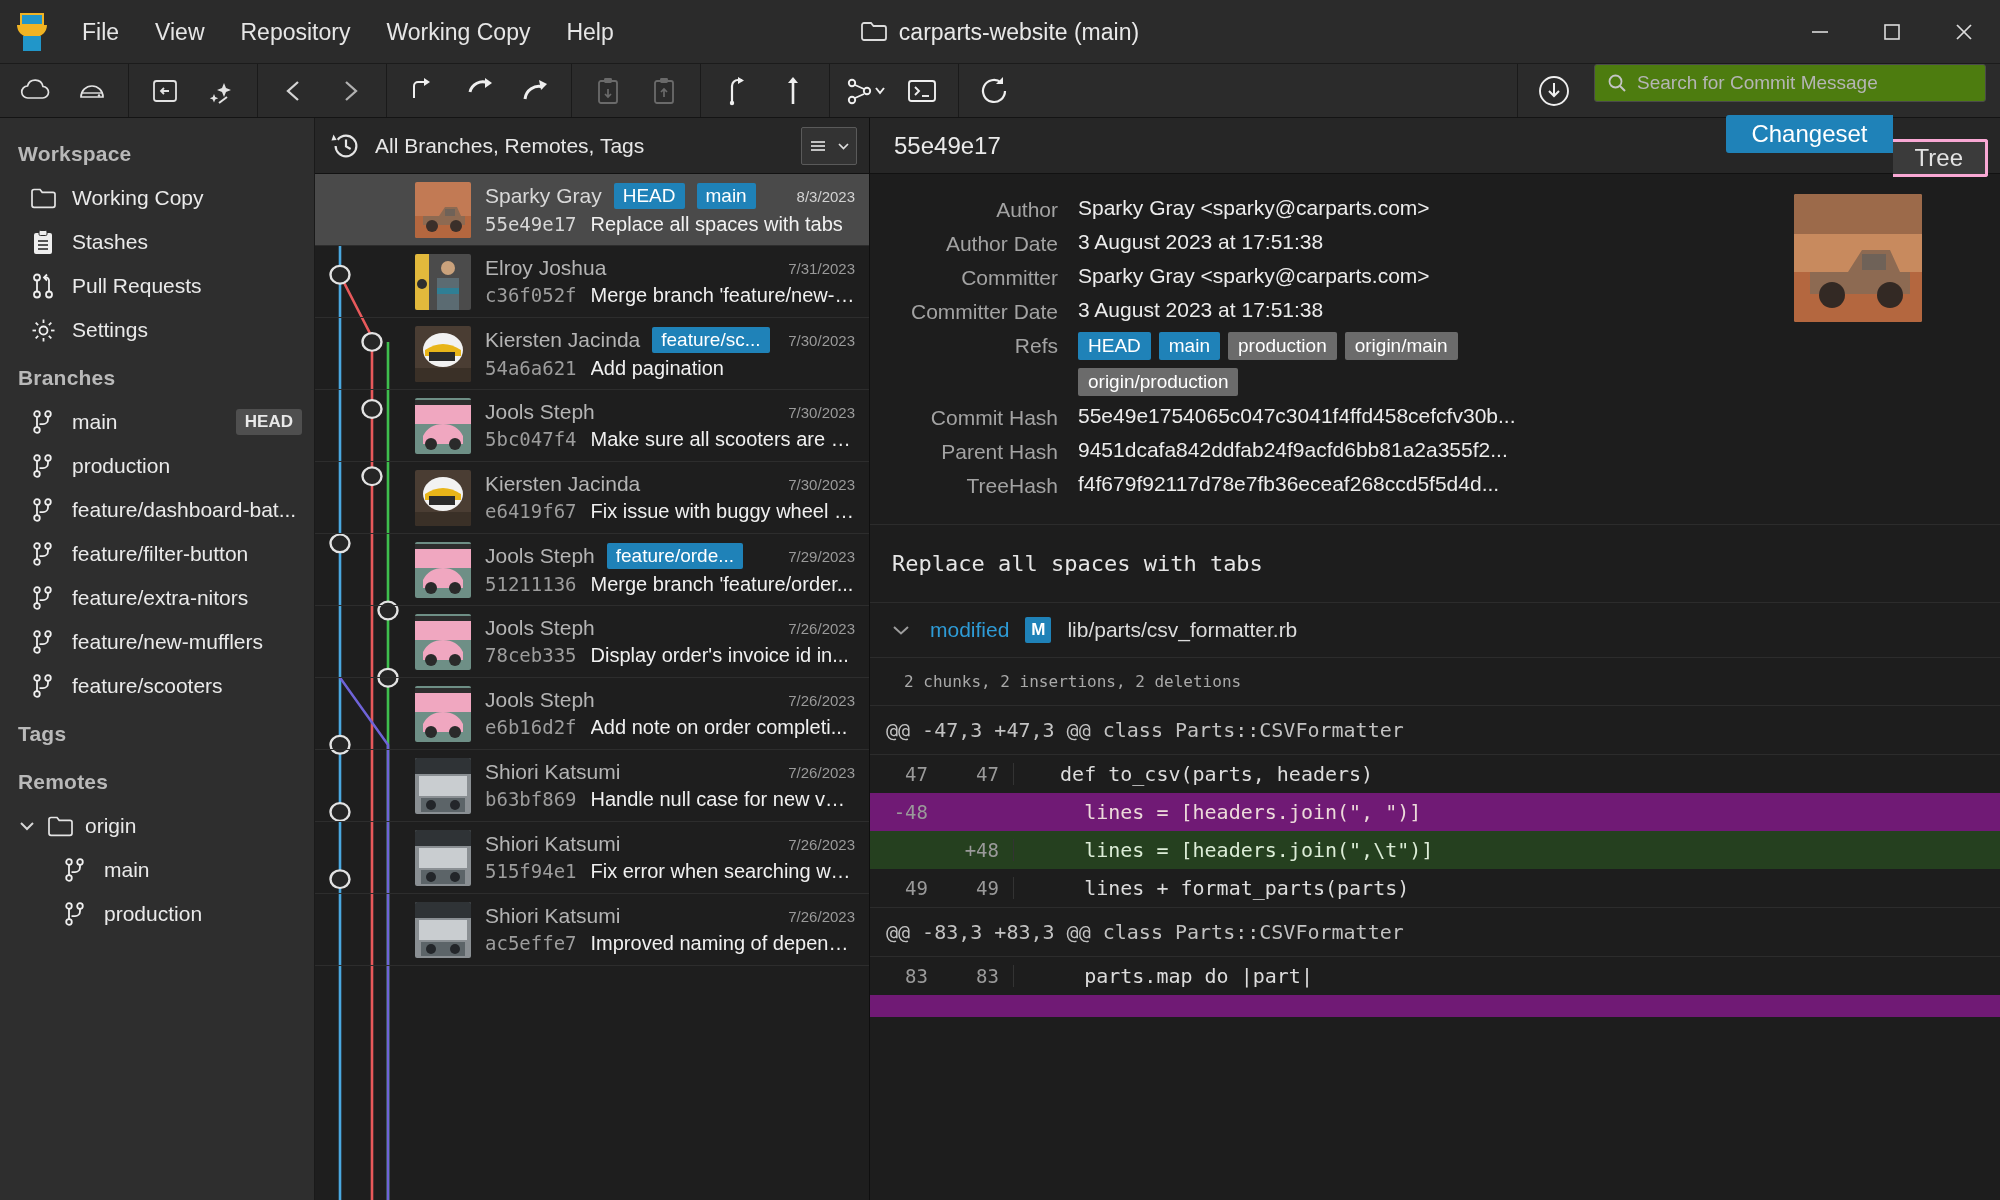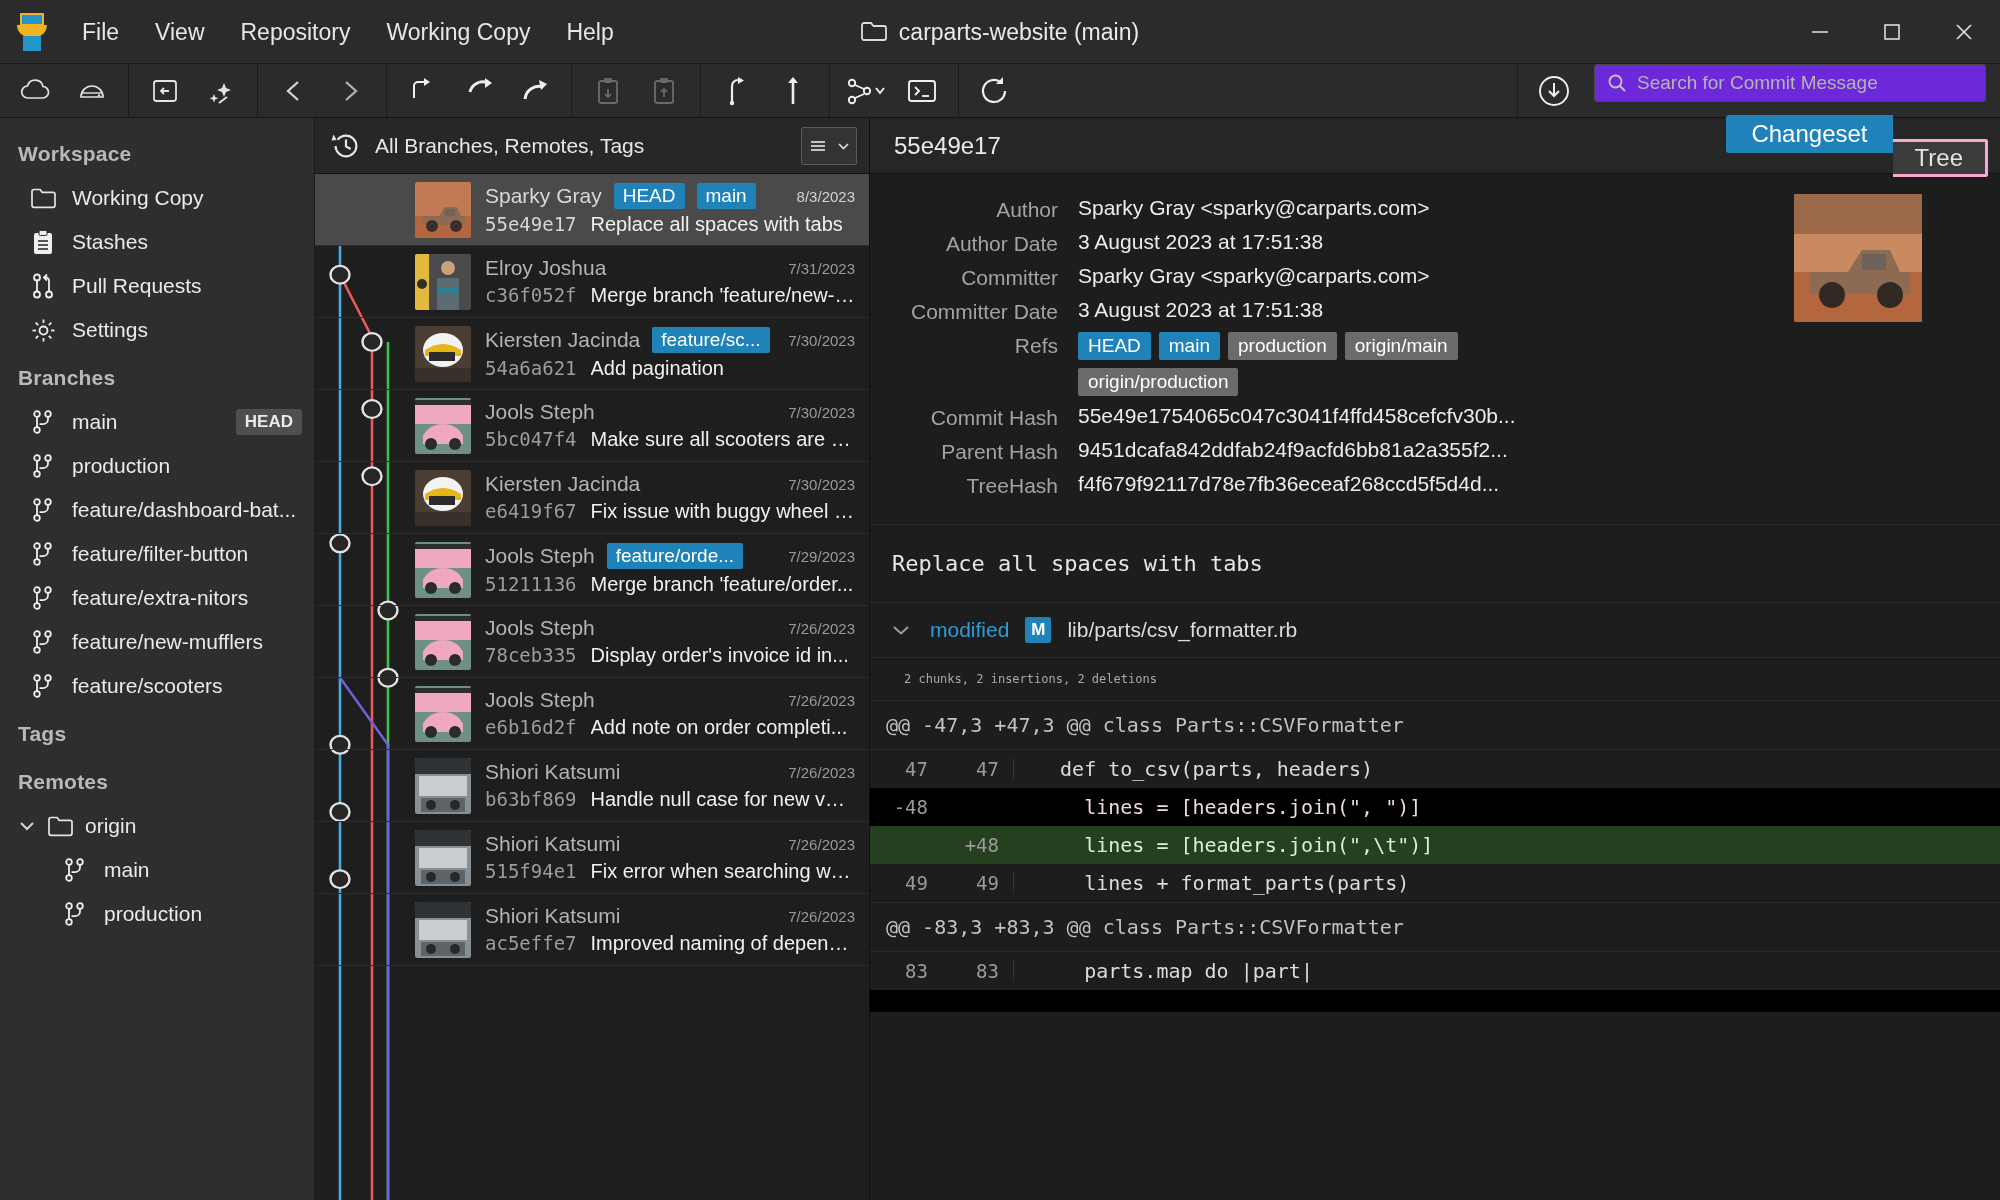--- a/index.html
+++ b/index.html
@@ -48,21 +48,21 @@
   }
   .tb-group { display:flex; align-items:center; border-right:1px solid #1a1a1a; padding: 0 8px; }
   .tb-btn {
     width: 56px; height:54px; display:flex; align-items:center; justify-content:center;
     cursor:default;
   }
   .tb-btn.disabled { opacity: .45; }
   .tb-spacer { flex:1; }
   .search-box {
     display:flex; align-items:center; gap:10px;
-    background:#6d28d9; border:1px solid #4a4a4a; border-radius:3px;
+    background:#4d7c0f; border:1px solid #4a4a4a; border-radius:3px;
     height:38px; width: 392px; margin: 0 14px 0 4px; padding: 0 12px;
   }
   .search-box input {
     background:transparent; border:0; outline:0; color:#c9c9c9;
     font-size:19px; font-family:"Liberation Sans",sans-serif; width:100%;
   }
   .search-box input::placeholder { color:#b5b5b5; }
 
   
   .body { flex:1; display:flex; min-height:0; }
@@ -162,31 +162,31 @@
   .file-row {
     display:flex; align-items:center; gap:16px; padding: 14px 0 14px 18px;
     border-bottom:1px solid #2c2c2c;
   }
   .file-chev { width:26px; display:flex; align-items:center; justify-content:center;}
   .file-status { color:#2e9bd6; font-size:21px; }
   .m-badge { background:#1f82b8; color:#fff; font-size:17px; font-weight:bold; width:26px; height:26px; display:flex; align-items:center; justify-content:center; border-radius:2px;}
   .file-path { font-size:21px; color:#dcdcdc; }
   .chunk-summary {
     padding: 14px 0 14px 34px; font-family:"DejaVu Sans Mono", monospace;
-    font-size:12px; color:#a9a9a9; border-bottom:1px solid #2c2c2c;
+    font-size:16px; color:#a9a9a9; border-bottom:1px solid #2c2c2c;
   }
   .hunk-head {
     padding: 12px 0 12px 16px; font-family:"DejaVu Sans Mono", monospace;
     font-size:20px; color:#c2c2c2; background:#1d1d1d; border-bottom:1px solid #2c2c2c;
   }
   .dline { display:flex; height:38px; align-items:center; font-family:"DejaVu Sans Mono", monospace; font-size:20px;}
   .gut { width:72px; flex:0 0 72px; text-align:right; padding-right:14px; color:#9a9a9a; font-size:19px;}
   .gut.b { border-right:1px solid #333; }
   .dcode { flex:1; padding-left:22px; color:#dcdcdc; white-space:pre; overflow:hidden;}
-  .dline.del { background:#000000; }
+  .dline.del { background:#701a75; }
   .dline.del .dcode { color:#ecdada; }
   .dline.add { background:#25401f; }
   .dline.add .dcode { color:#dcecd7; }
   .dline.ctx { background:#1d1d1d; }
   svg { display:block; }
 </style>
 </head>
 <body>
 
 <div class="app">

